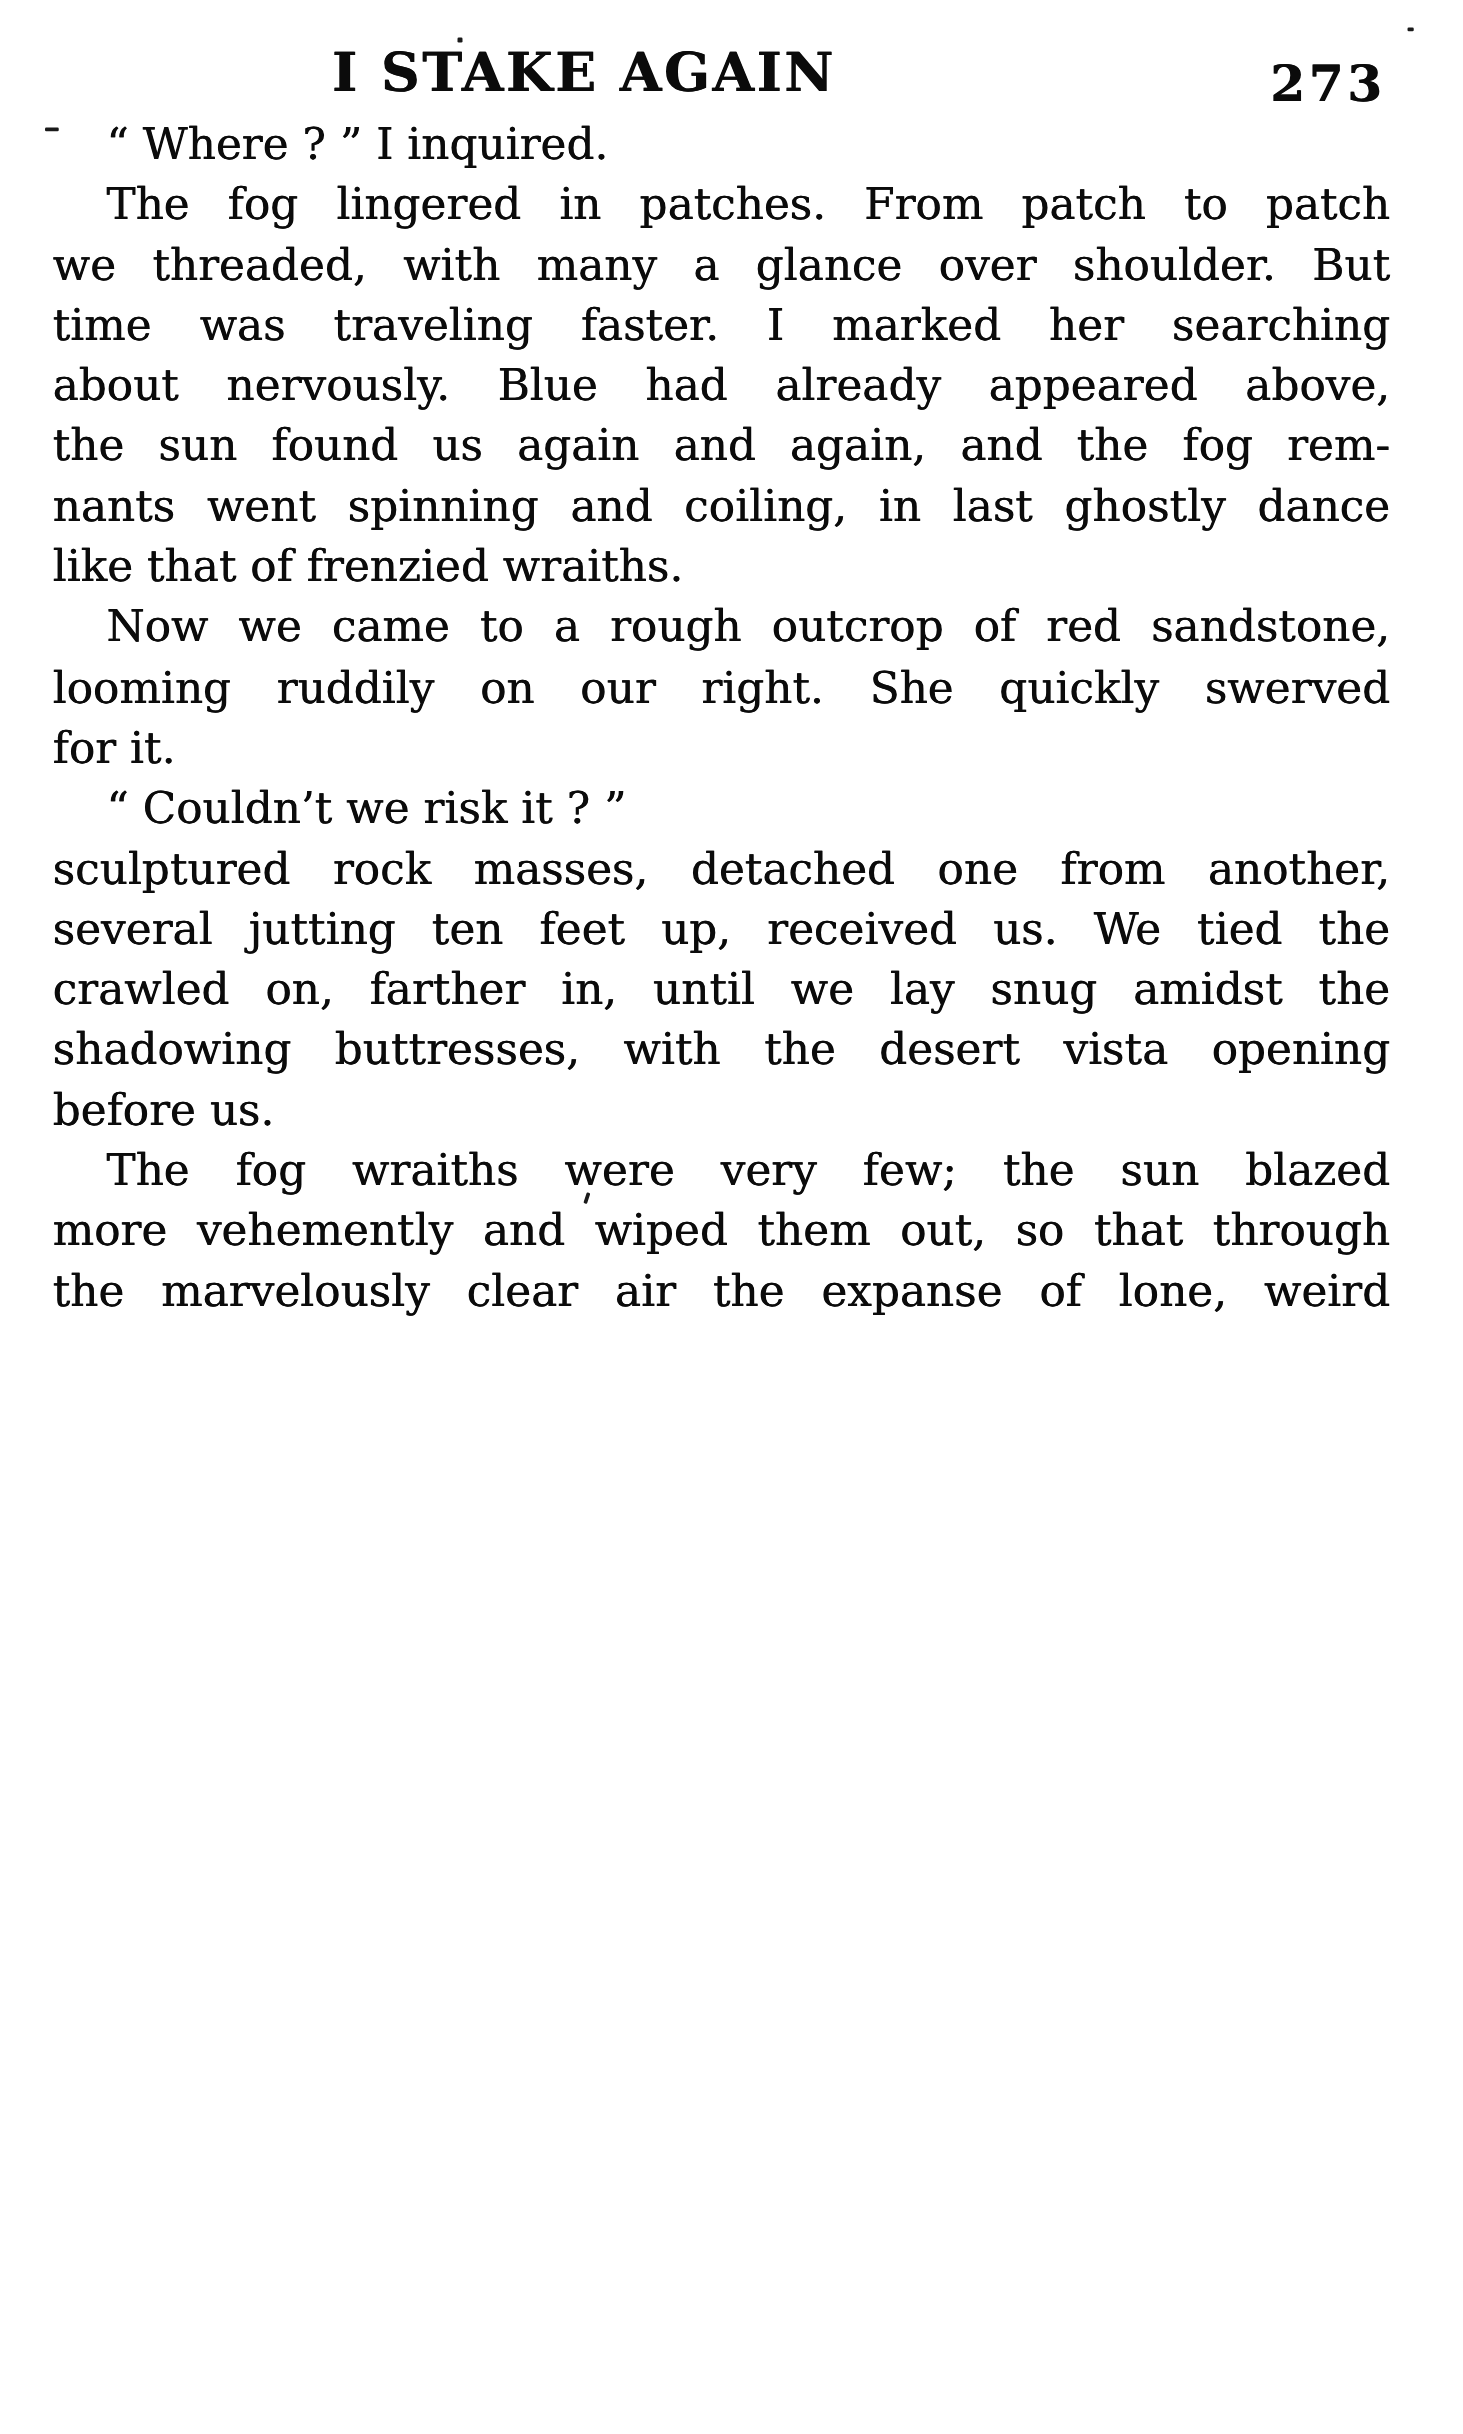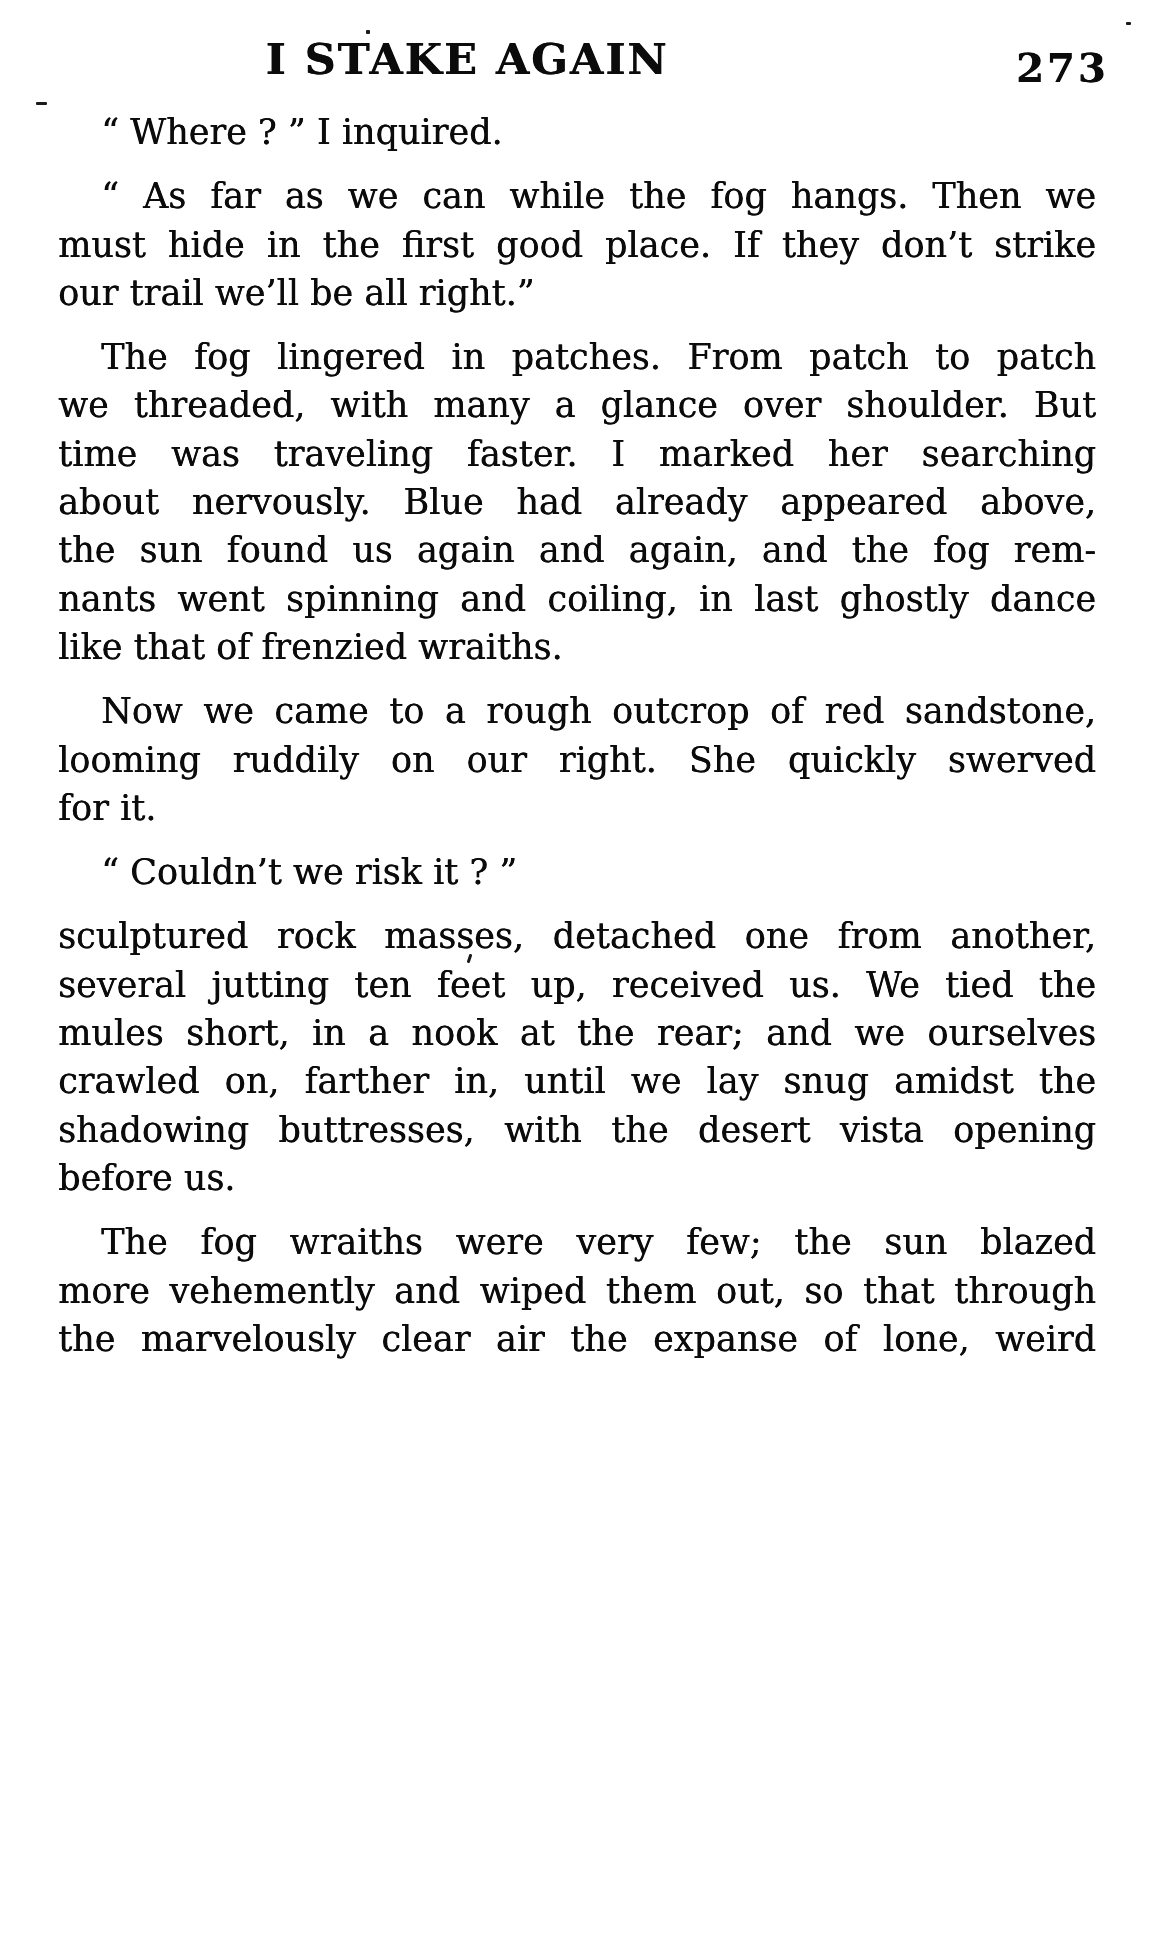--- a/index.html
+++ b/index.html
@@ -45,21 +45,21 @@
     text-shadow: 0.5px 0 0 currentColor;
     text-align: center;
   }
   .text-block {
     position: absolute;
     top: 92px;
     left: 42px;
     width: 1070px;
   }
   .paragraph {
-    margin: 16px;
+    margin: 0;
   }
   .line {
     font-size: 35px;
     line-height: 48.3px;
     white-space: normal;
     text-align: justify;
     text-align-last: justify;
     text-shadow: 0.4px 0 0 currentColor;
   }
   .line.indent {
@@ -83,45 +83,39 @@
   <div class="running-head">
     <span class="head-title">I STAKE AGAIN</span>
     <span class="page-number">273</span>
   </div>
 
   <div class="text-block">
       <div class="paragraph">
         <div class="line indent no-just">“ Where ? ”  I inquired.</div>
       </div>
       <div class="paragraph">
-        <div class="line indent">“ As far as we can while the fog hangs.  Then we</div>
-        <div class="line">must hide in the first good place.  If they don’t strike</div>
-        <div class="line no-just">our trail we’ll be all right.”</div>
-      </div>
-      <div class="paragraph">
         <div class="line indent">The fog lingered in patches.  From patch to patch</div>
         <div class="line">we threaded, with many a glance over shoulder.  But</div>
         <div class="line">time was traveling faster.  I marked her searching</div>
         <div class="line">about nervously.  Blue had already appeared above,</div>
         <div class="line">the sun found us again and again, and the fog rem-</div>
         <div class="line">nants went spinning and coiling, in last ghostly dance</div>
         <div class="line no-just">like that of frenzied wraiths.</div>
       </div>
       <div class="paragraph">
         <div class="line indent">Now we came to a rough outcrop of red sandstone,</div>
         <div class="line">looming ruddily on our right.  She quickly swerved</div>
         <div class="line no-just">for it.</div>
       </div>
       <div class="paragraph">
         <div class="line indent no-just">“ Couldn’t we risk it ? ”</div>
       </div>
       <div class="paragraph">
         <div class="line">sculptured rock masses, detached one from another,</div>
         <div class="line">several jutting ten feet up, received us.  We tied the</div>
-        <div class="line">mules short, in a nook at the rear; and we ourselves</div>
         <div class="line">crawled on, farther in, until we lay snug amidst the</div>
         <div class="line">shadowing buttresses, with the desert vista opening</div>
         <div class="line no-just">before us.</div>
       </div>
       <div class="paragraph">
         <div class="line indent">The fog wraiths were very few; the sun blazed</div>
         <div class="line">more vehemently and wiped them out, so that through</div>
         <div class="line">the marvelously clear air the expanse of lone, weird</div>
       </div>
     </div>

